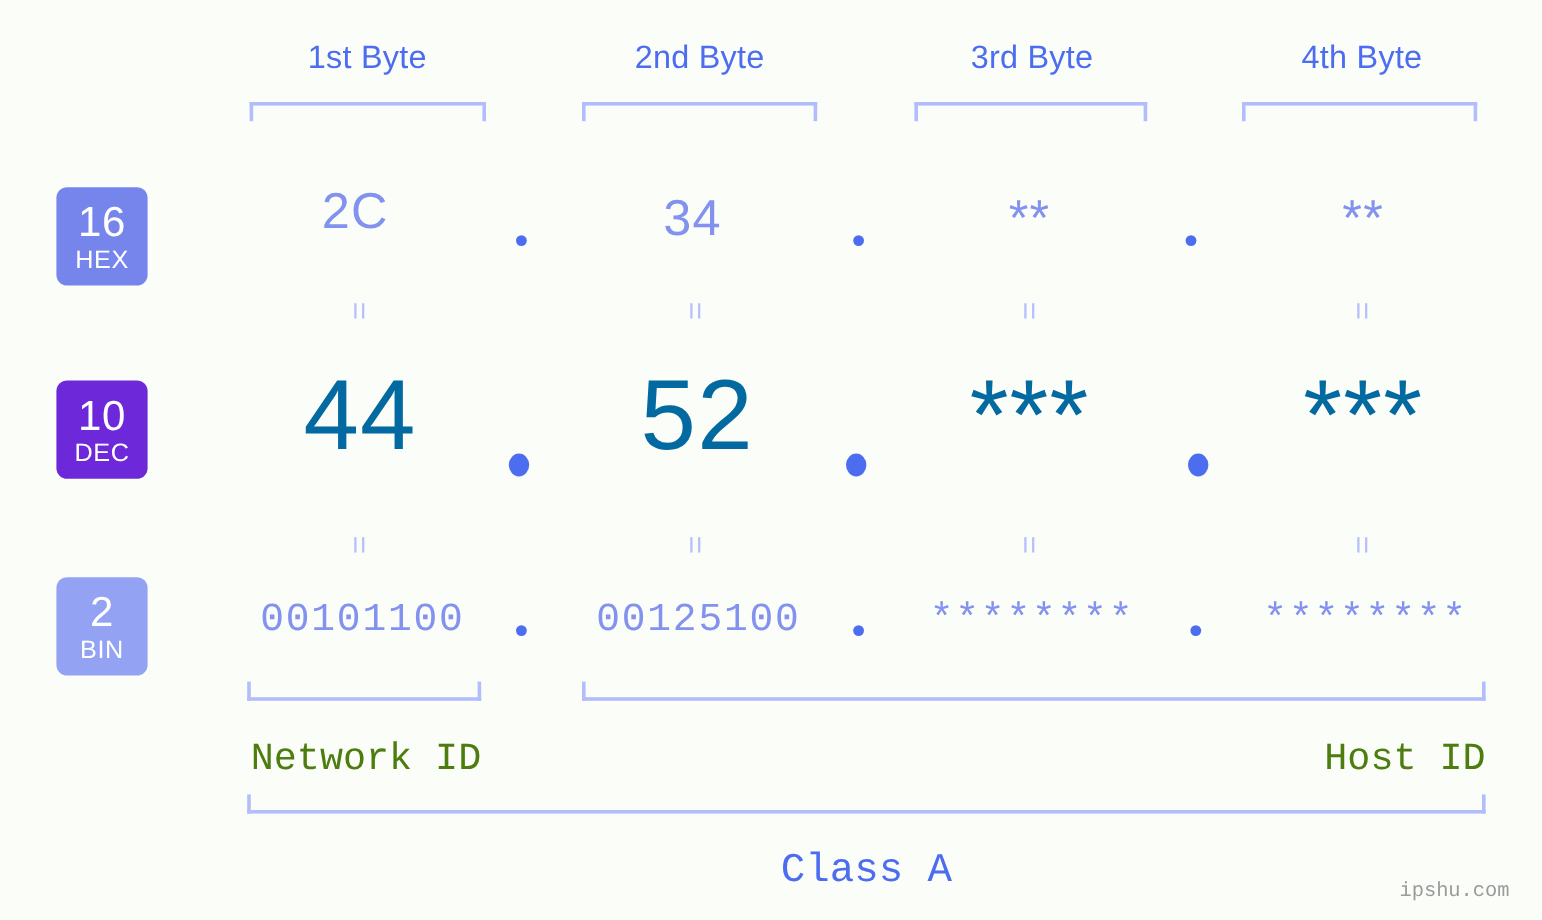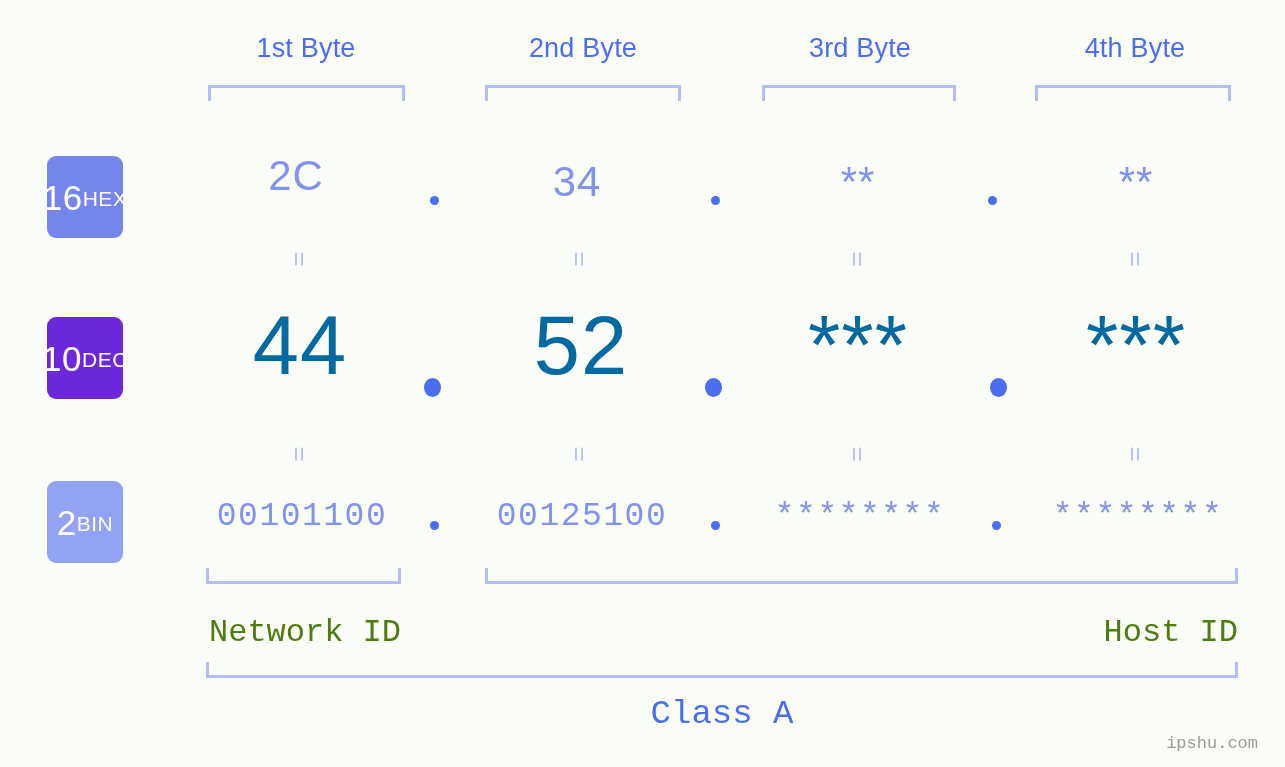--- a/index.html
+++ b/index.html
@@ -44,20 +44,21 @@
 
   
   .badge {
     position: absolute;
     left: 47px;
     width: 76px;
     height: 82px;
     border-radius: 9px;
     color: #ffffff;
     display: flex;
+    flex-direction: column;
     align-items: center;
     justify-content: center;
     line-height: 1;
   }
   .badge .num {
     font-size: 35px;
     font-weight: 400;
     letter-spacing: 0.5px;
   }
   .badge .abbr {
@@ -131,20 +132,21 @@
     font-family: "Liberation Mono", monospace;
     white-space: nowrap;
   }
   .class-label {
     position: absolute;
     text-align: center;
     font-size: 34px;
     color: #4d6df0;
     font-family: "Liberation Mono", monospace;
     white-space: nowrap;
+    margin-top: 12px;
   }
   .watermark {
     position: absolute;
     right: 14px;
     bottom: 14px;
     font-size: 17px;
     color: #9b9b9b;
     font-family: "Liberation Mono", monospace;
   }
 </style>

